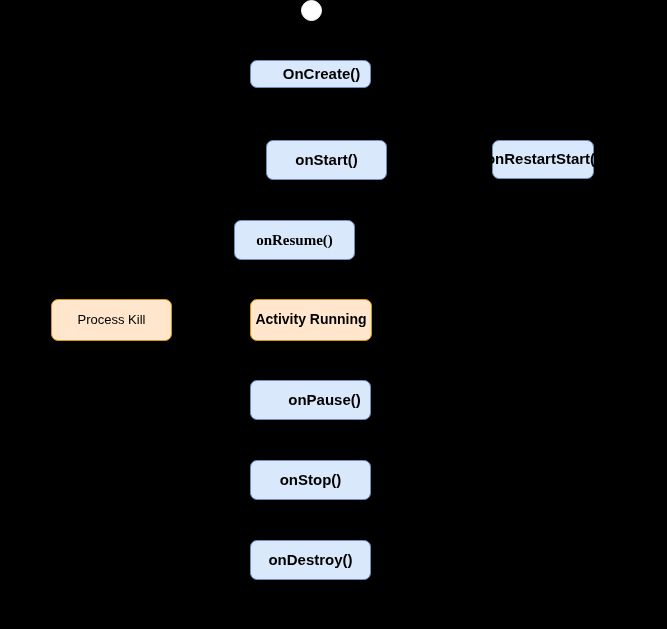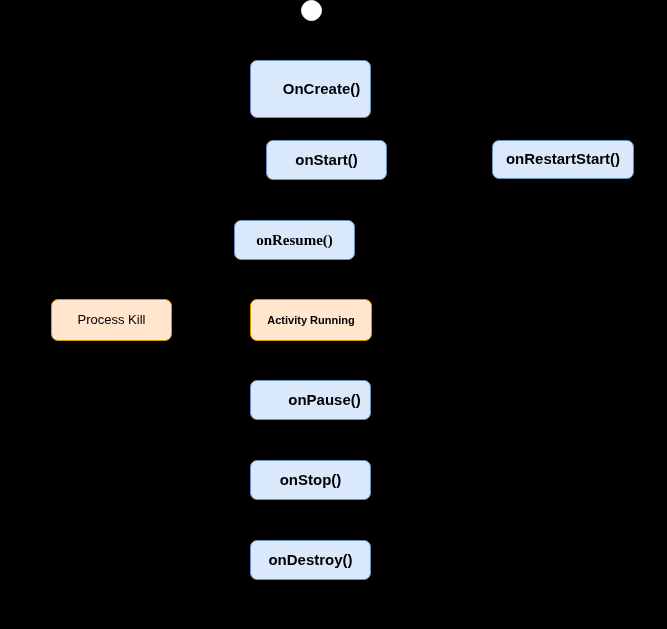--- a/index.html
+++ b/index.html
@@ -41,21 +41,21 @@
     border-color: #6c8ebf;
     color: #000000;
     font-weight: bold;
     font-size: 15px;
   }
   .node-orange-bold {
     background: #ffe6cc;
     border-color: #d79b00;
     color: #000000;
     font-weight: bold;
-    font-size: 11px;
+    font-size: 14px;
   }
   .node-orange-plain {
     background: #ffe6cc;
     border-color: #d79b00;
     color: #000000;
     font-weight: normal;
     font-size: 13px;
   }
   .start-node {
     position: absolute;
@@ -85,29 +85,29 @@
       <line x1="311" y1="420" x2="311" y2="459"></line>
       <line x1="311" y1="500" x2="311" y2="539"></line>
       <path d="M371,480 L551,480 L551,180"></path>
       <path d="M492,160 L372,160"></path>
       <path d="M250,480 L107,480 L107,342"></path>
     </g>
   </svg>
 
   <div class="start-node" style="left:301px; top:0px; width:21px; height:21px;"></div>
 
-  <div class="node node-blue" style="left:250px; top:60px; width:121px; height:58px;padding-left:22px;">
+  <div class="node node-blue" style="left:250px; top:60px; width:121px; height:28px;padding-left:22px;">
     <span>OnCreate()</span>
   </div>
 
   <div class="node node-blue" style="left:250px; top:140px; width:121px; height:40px;margin-left:16px;">
     <span>onStart()</span>
   </div>
 
-  <div class="node node-blue" style="left:492px; top:140px; width:142px; height:39px;">
+  <div class="node node-blue" style="left:492px; top:140px; width:102px; height:39px;">
     <span>onRestartStart()</span>
   </div>
 
   <div class="node node-blue" style="left:234px; top:220px; width:121px; height:40px;font-family:Liberation Serif, serif;">
     <span>onResume()</span>
   </div>
 
   <div class="node node-orange-plain" style="left:51px; top:299px; width:121px; height:42px;">
     <span>Process Kill</span>
   </div>

